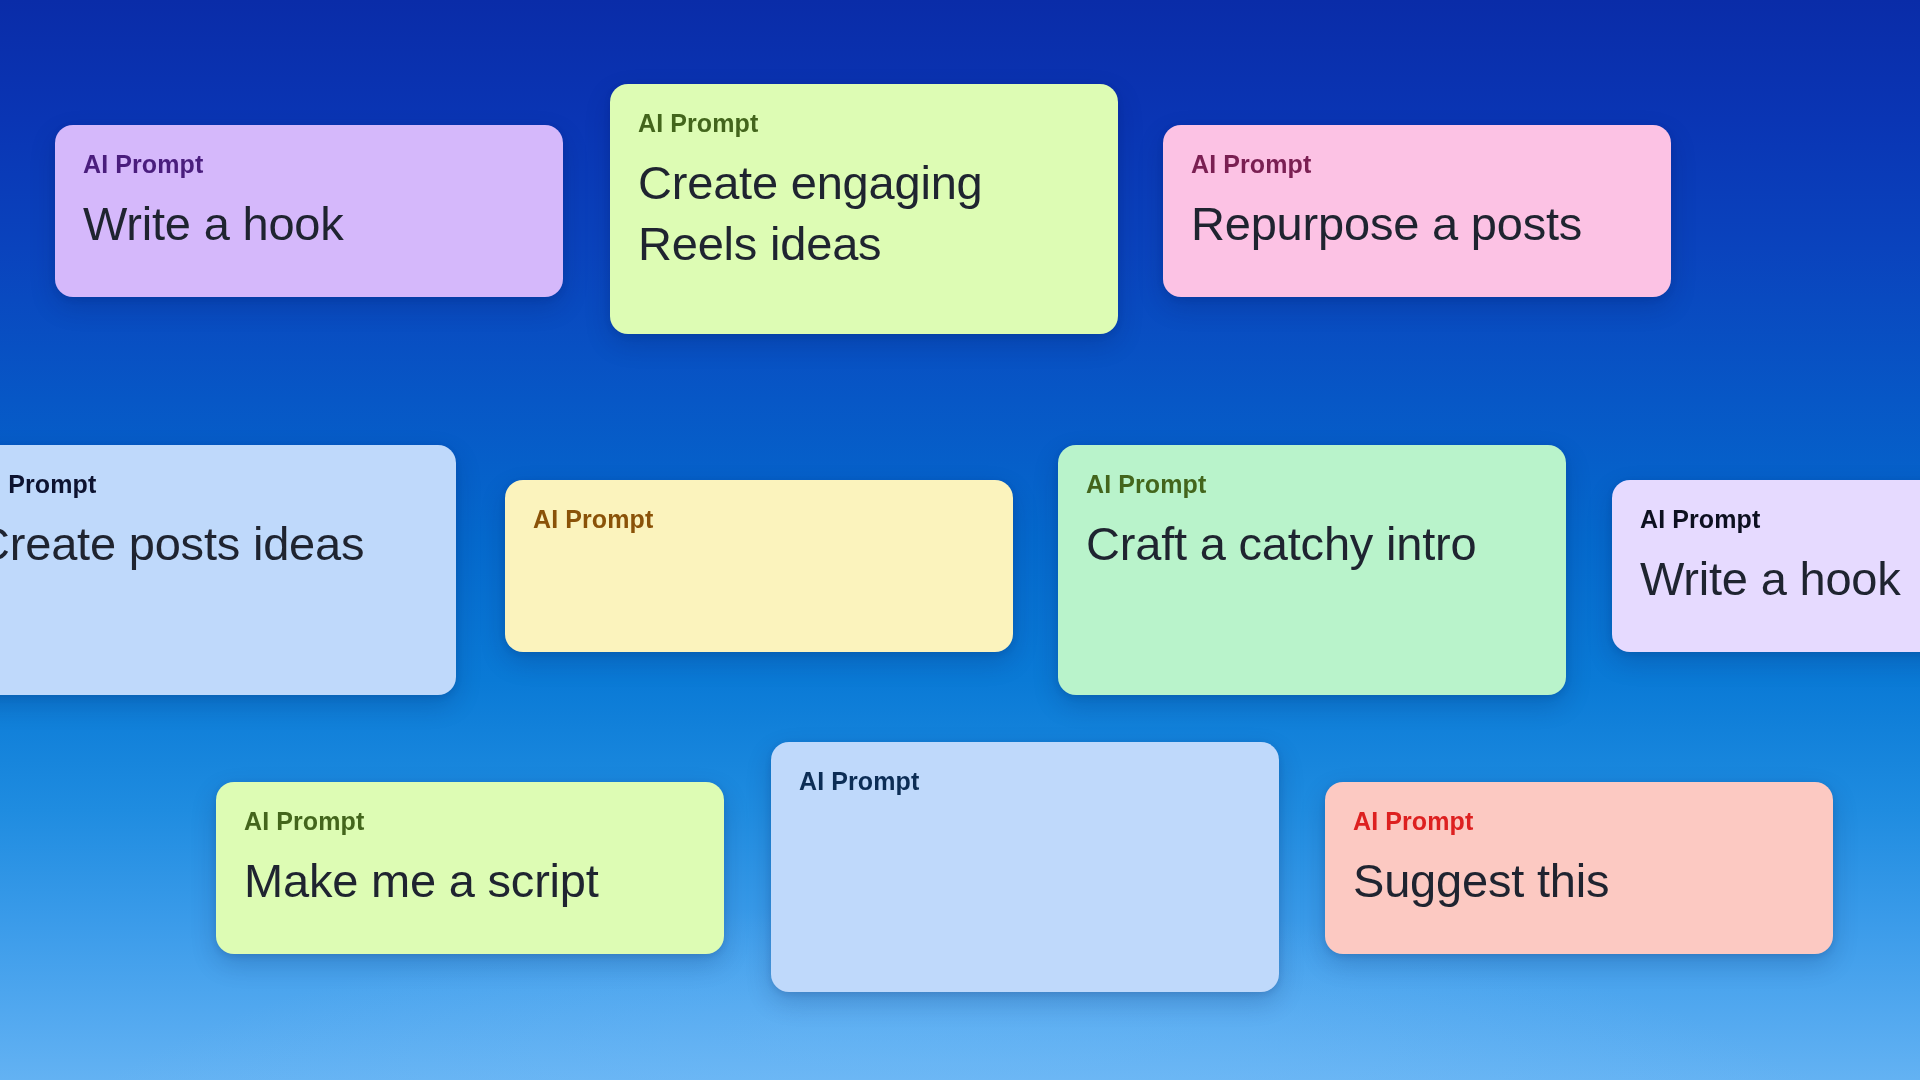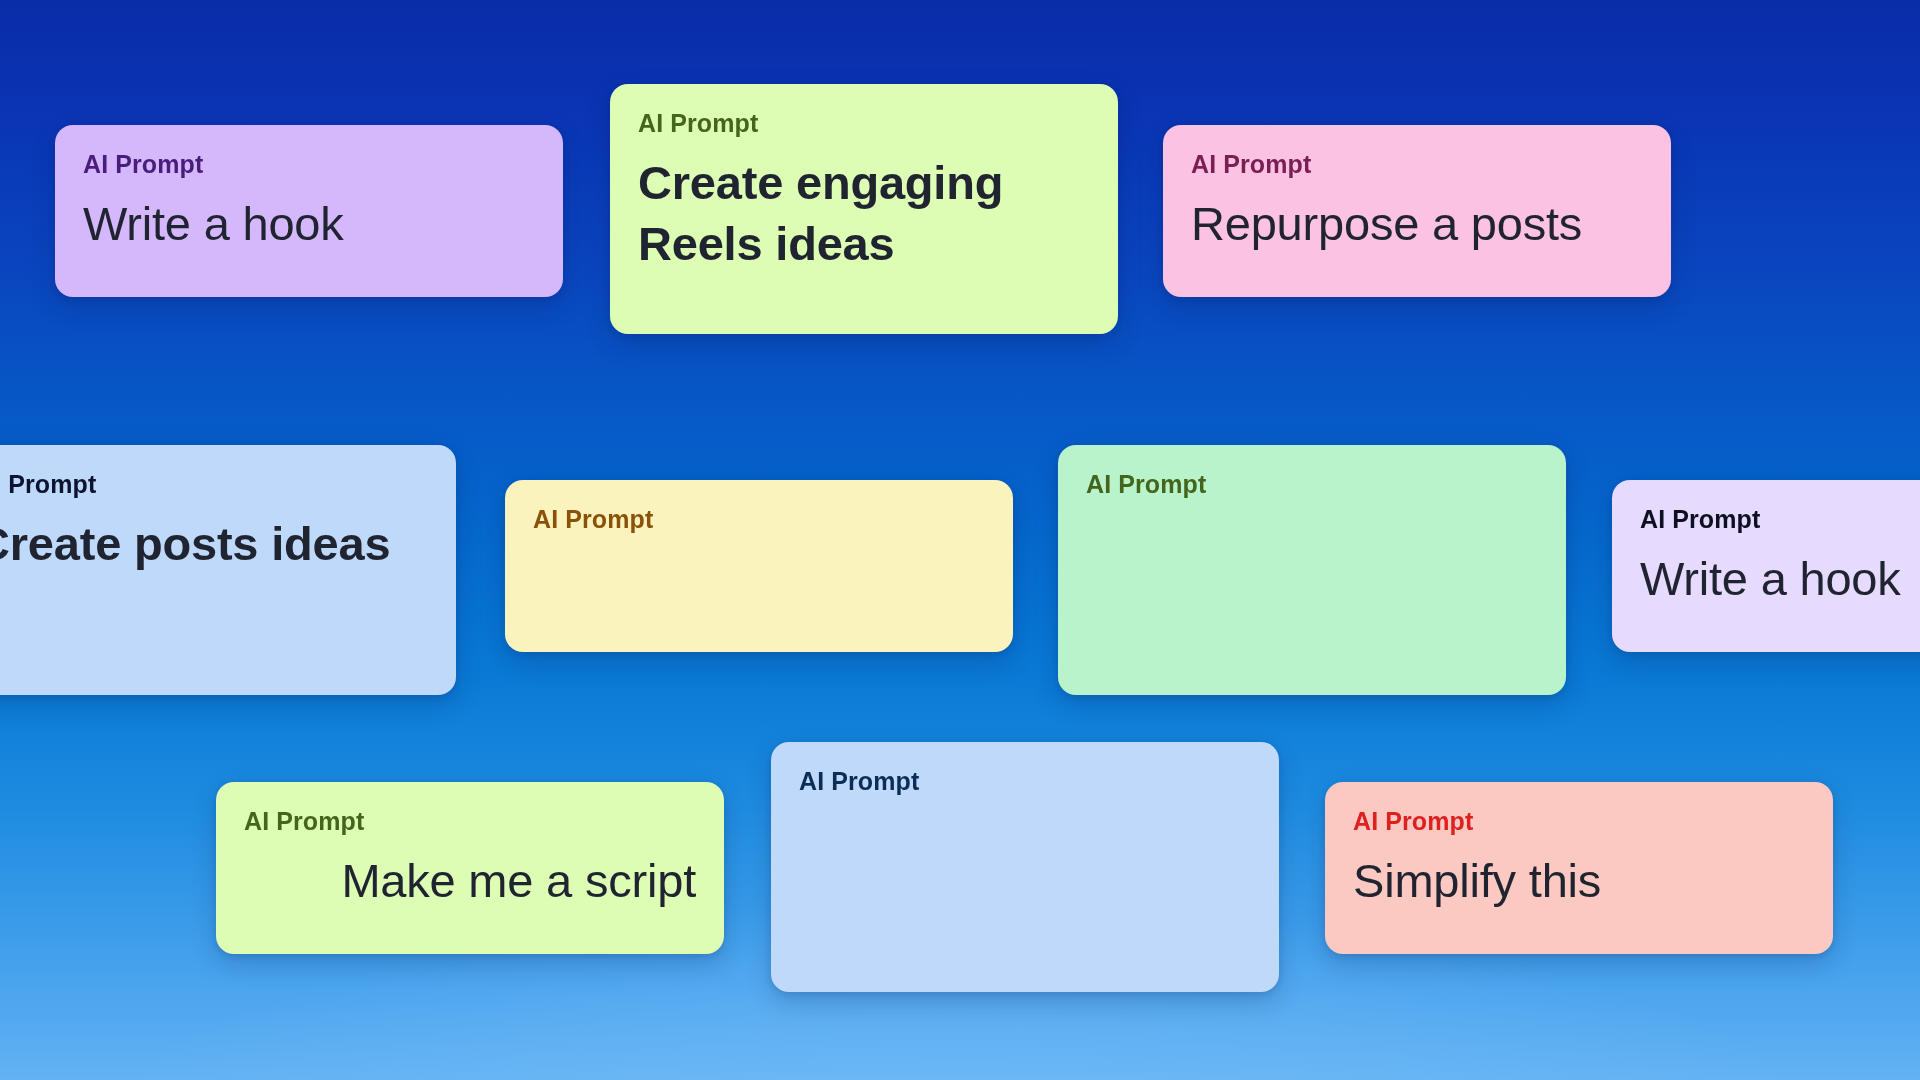--- a/index.html
+++ b/index.html
@@ -63,21 +63,20 @@
     font-size: 47px;
     font-weight: 400;
     line-height: 1.30;
     color: #1f2430;
     margin: 0;
     letter-spacing: -0.2px;
   }
 
   .card.two-line .card-text {
     max-width: 100%;
-    font-weight: bold;
   }
 </style>
 </head>
 <body>
 
 <div id="stage">
     <div class="card" style="left: 55px; top: 125px; width: 508px; height: 172px; background: rgb(213, 184, 251);">
       <div class="card-label" style="color: rgb(74, 29, 125);">AI Prompt</div>
       <div class="card-text" style="white-space: nowrap;">Write a hook</div>
     </div>
@@ -91,29 +90,30 @@
     </div>
     <div class="card two-line" style="left: -52px; top: 445px; width: 508px; height: 250px; background: rgb(191, 217, 251);">
       <div class="card-label" style="color: rgb(13, 19, 48);">AI Prompt</div>
       <div class="card-text">Create posts ideas</div>
     </div>
     <div class="card" style="left: 505px; top: 480px; width: 508px; height: 172px; background: rgb(251, 243, 189);">
       <div class="card-label" style="color: rgb(138, 82, 8);">AI Prompt</div>
     </div>
     <div class="card two-line" style="left: 1058px; top: 445px; width: 508px; height: 250px; background: rgb(185, 243, 203);">
       <div class="card-label" style="color: rgb(67, 101, 28);">AI Prompt</div>
+      <div class="card-text">Craft a catchy intro</div>
     </div>
     <div class="card" style="left: 1612px; top: 480px; width: 508px; height: 172px; background: rgb(230, 218, 255);">
       <div class="card-label" style="color: rgb(13, 16, 32);">AI Prompt</div>
       <div class="card-text" style="white-space: nowrap;">Write a hook</div>
     </div>
     <div class="card" style="left: 216px; top: 782px; width: 508px; height: 172px; background: rgb(221, 252, 180);">
       <div class="card-label" style="color: rgb(67, 101, 28);">AI Prompt</div>
-      <div class="card-text" style="white-space: nowrap; text-align: right;">Make me a script</div>
+      <div class="card-text" style="white-space: nowrap;">Make me a script</div>
     </div>
     <div class="card two-line" style="left: 771px; top: 742px; width: 508px; height: 250px; background: rgb(191, 217, 251);">
       <div class="card-label" style="color: rgb(12, 45, 85);">AI Prompt</div>
     </div>
     <div class="card" style="left: 1325px; top: 782px; width: 508px; height: 172px; background: rgb(252, 201, 194);">
       <div class="card-label" style="color: rgb(221, 32, 32);">AI Prompt</div>
-      <div class="card-text" style="white-space: nowrap;">Simplify this</div>
+      <div class="card-text" style="white-space: nowrap;">Suggest this</div>
     </div>
   </div>
 
 </body></html>

